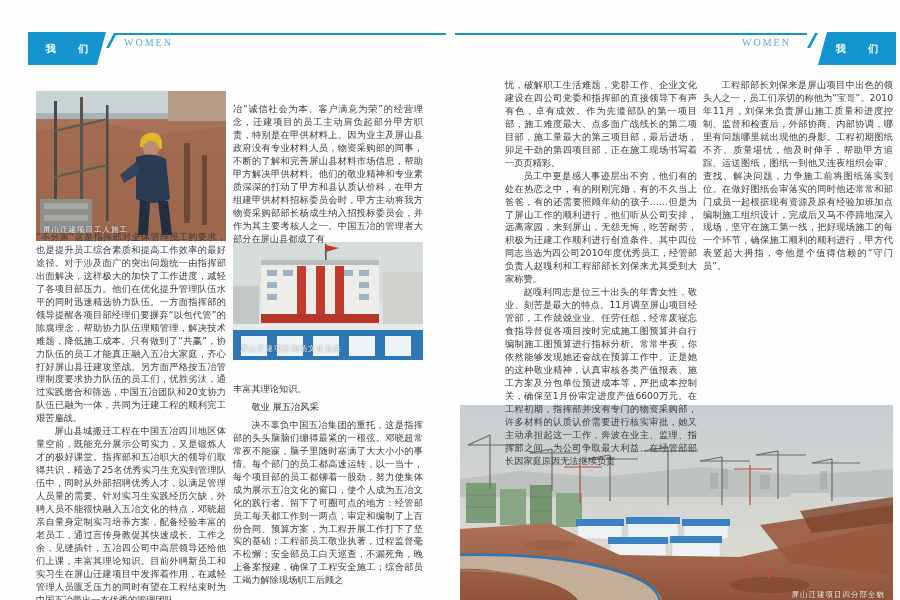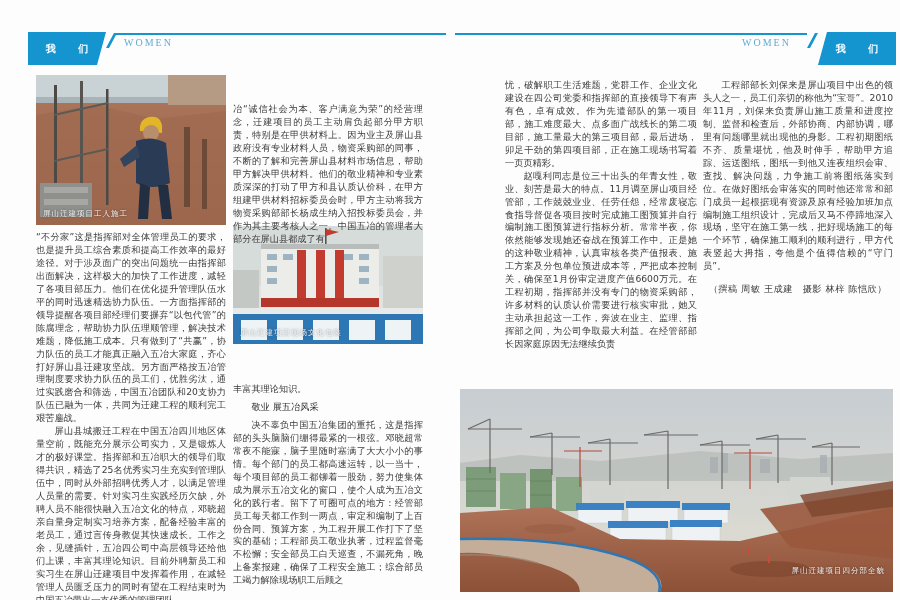--- a/index.html
+++ b/index.html
@@ -27,29 +27,29 @@
   .col p{margin:0;}
   p.indent{text-indent:2em;}
   p.subhead{text-indent:2em;font-weight:normal;color:#2e2e2e;margin:5px 0;}
   p.byline{text-align:right;padding-right:6px;margin-top:10px;letter-spacing:0.5px;}
   .col1{left:36px;top:231px;width:190px;}
   .col2a{left:233px;top:79px;width:190px;margin-top:24px;}
   .col2b{left:233px;top:383px;width:190px;}
   .col3{left:505px;top:79px;width:192px;}
   .col4{left:703px;top:79px;width:190px;}
   
-  .photo{position:absolute;overflow:hidden;}
+  .photo{position:absolute;overflow:hidden;margin-top:16px;}
   .photo svg{display:block;}
   .photo1{left:36px;top:75px;width:190px;height:150px;}
   .photo2{left:233px;top:226px;width:190px;height:118px;}
   .photo3{left:460px;top:389px;width:433px;height:203px;}
   .caption{position:absolute;color:rgba(255,255,255,.92);font-size:7.5px;letter-spacing:1px;
            text-shadow:0 0 2px rgba(0,0,0,.55);white-space:nowrap;}
   .cap-bl{left:7px;bottom:6px;}
-  .cap-br{right:8px;bottom:16px;}
+  .cap-br{right:8px;bottom:8px;}
 </style>
 </head>
 <body>
 
 <div class="page">
 
   <div class="hdr-box hdr-box-left">我 们</div>
   <div class="hdr-slash hdr-slash-left"></div>
   <div class="hdr-rule hdr-rule-left"></div>
   <div class="hdr-women hdr-women-left">WOMEN</div>
@@ -274,21 +274,21 @@
     <p>冶“诚信社会为本、客户满意为荣”的经营理念，迁建项目的员工主动肩负起部分甲方职责，特别是在甲供材料上。因为业主及屏山县政府没有专业材料人员，物资采购部的同事，不断的了解和完善屏山县材料市场信息，帮助甲方解决甲供材料。他们的敬业精神和专业素质深深的打动了甲方和县认质认价科，在甲方组建甲供材料招标委员会时，甲方主动将我方物资采购部部长杨成生纳入招投标委员会，并作为其主要考核人之一。中国五冶的管理者大部分在屏山县都成了有</p>
   </div>
   <div class="col col2b">
     <p>丰富其理论知识。</p>
     <p class="subhead">敬业 展五冶风采</p>
     <p class="indent">决不辜负中国五冶集团的重托，这是指挥部的头头脑脑们绷得最紧的一根弦。邓晓超常常夜不能寐，脑子里随时塞满了大大小小的事情。每个部门的员工都高速运转，以一当十，每个项目部的员工都铆着一股劲，努力使集体成为展示五冶文化的窗口，使个人成为五冶文化的践行者。留下了可圈可点的地方：经管部员工每天都工作到一两点，审定和编制了上百份合同、预算方案，为工程开展工作打下了坚实的基础；工程部员工敬业执著，过程监督毫不松懈；安全部员工白天巡查，不漏死角，晚上备案报建，确保了工程安全施工；综合部员工竭力解除现场职工后顾之</p>
   </div>
 
   <div class="col col3">
     <p>忧，破解职工生活难题，党群工作、企业文化建设在四公司党委和指挥部的直接领导下有声有色，卓有成效。作为先遣部队的第一项目部，施工难度最大、点多面广战线长的第二项目部，施工量最大的第三项目部，最后进场，卯足干劲的第四项目部，正在施工现场书写着一页页精彩。</p>
+    <p class="indent">员工中更是感人事迹层出不穷，他们有的处在热恋之中，有的刚刚完婚，有的不久当上爸爸，有的还需要照顾年幼的孩子……但是为了屏山工作的顺利进行，他们听从公司安排，远离家园，来到屏山，无怨无悔，吃苦耐劳，积极为迁建工作顺利进行创造条件。其中四位同志当选为四公司2010年度优秀员工，经管部负责人赵嘎利和工程部部长刘保来尤其受到大家称赞。</p>
     <p class="indent">赵嘎利同志是位三十出头的年青女性，敬业、刻苦是最大的特点。11月调至屏山项目经管部，工作兢兢业业、任劳任怨，经常废寝忘食指导督促各项目按时完成施工图预算并自行编制施工图预算进行指标分析。常常半夜，你依然能够发现她还奋战在预算工作中。正是她的这种敬业精神，认真审核各类产值报表、施工方案及分包单位预进成本等，严把成本控制关，确保至1月份审定进度产值6600万元。在工程初期，指挥部并没有专门的物资采购部，许多材料的认质认价需要进行核实审批，她又主动承担起这一工作，奔波在业主、监理、指挥部之间，为公司争取最大利益。在经管部部长因家庭原因无法继续负责</p>
   </div>
 
   <div class="col col4">
     <p class="indent">工程部部长刘保来是屏山项目中出色的领头人之一，员工们亲切的称他为“宝哥”。2010年11月，刘保来负责屏山施工质量和进度控制、监督和检查后，外部协商、内部协调，哪里有问题哪里就出现他的身影。工程初期图纸不齐、质量堪忧，他及时伸手，帮助甲方追踪、运送图纸，图纸一到他又连夜组织会审、查找、解决问题，力争施工前将图纸落实到位。在做好图纸会审落实的同时他还常常和部门成员一起根据现有资源及原有经验加班加点编制施工组织设计，完成后又马不停蹄地深入现场，坚守在施工第一线，把好现场施工的每一个环节，确保施工顺利的顺利进行，甲方代表竖起大拇指，夸他是个值得信赖的“守门员”。</p>
-    <p class="byline">（撰稿 周敏 王成建　摄影 林梓 陈恺欣）</p>
   </div>
 
 </div>
 
 </body></html>

